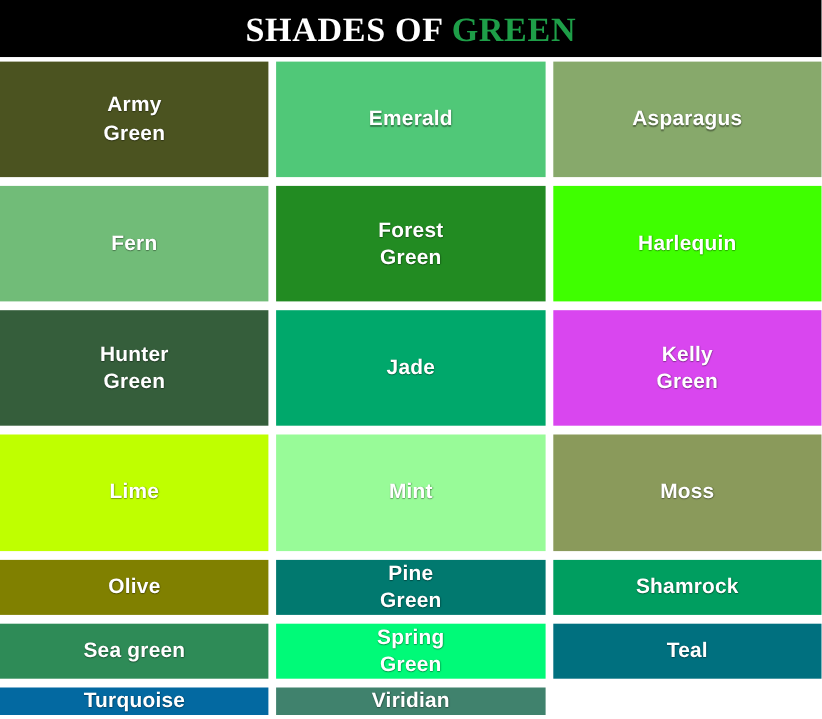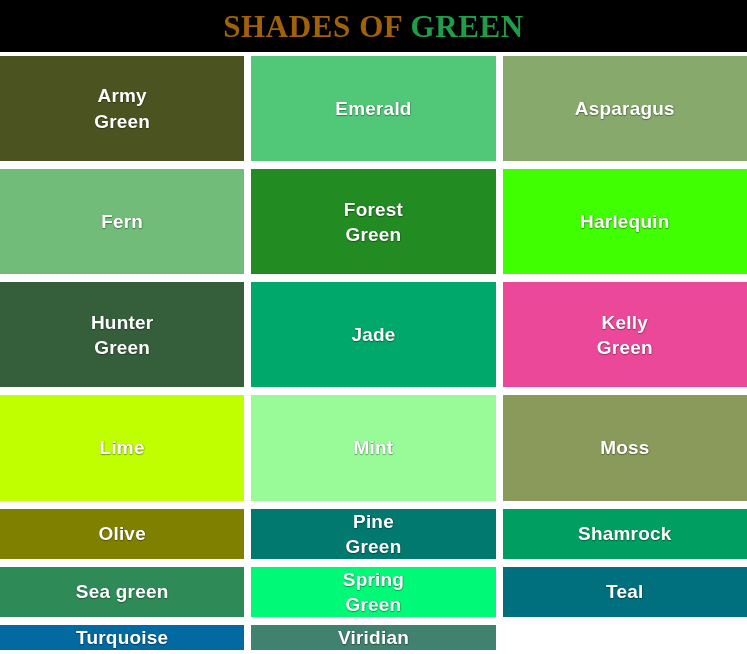--- a/index.html
+++ b/index.html
@@ -36,21 +36,21 @@
   .header-title {
     font-family: "Liberation Serif", "DejaVu Serif", serif;
     font-size: 31px;
     font-weight: bold;
     letter-spacing: 0.6px;
     line-height: 1;
     white-space: nowrap;
     text-align: center;
   }
   .title-main {
-    color: #a16207;
+    color: #ffffff;
   }
   .title-accent {
     color: #1e9e48;
   }
 
   
   .grid {
     flex: 1 1 auto;
     display: grid;
     grid-template-columns: repeat(3, 1fr);
@@ -121,21 +121,21 @@
       <div class="swatch" style="background-color: rgb(63, 255, 0);">
         <div class="swatch-label">Harlequin</div>
       </div>
       <div class="swatch" style="background-color: rgb(53, 94, 59);">
         <div class="swatch-label">Hunter
 Green</div>
       </div>
       <div class="swatch" style="background-color: rgb(0, 168, 107);">
         <div class="swatch-label">Jade</div>
       </div>
-      <div class="swatch" style="background-color: #ec4899;">
+      <div class="swatch" style="background-color: #d946ef;">
         <div class="swatch-label">Kelly
 Green</div>
       </div>
       <div class="swatch" style="background-color: rgb(191, 255, 0);">
         <div class="swatch-label">Lime</div>
       </div>
       <div class="swatch" style="background-color: rgb(152, 251, 152);">
         <div class="swatch-label">Mint</div>
       </div>
       <div class="swatch" style="background-color: rgb(138, 154, 91);">

